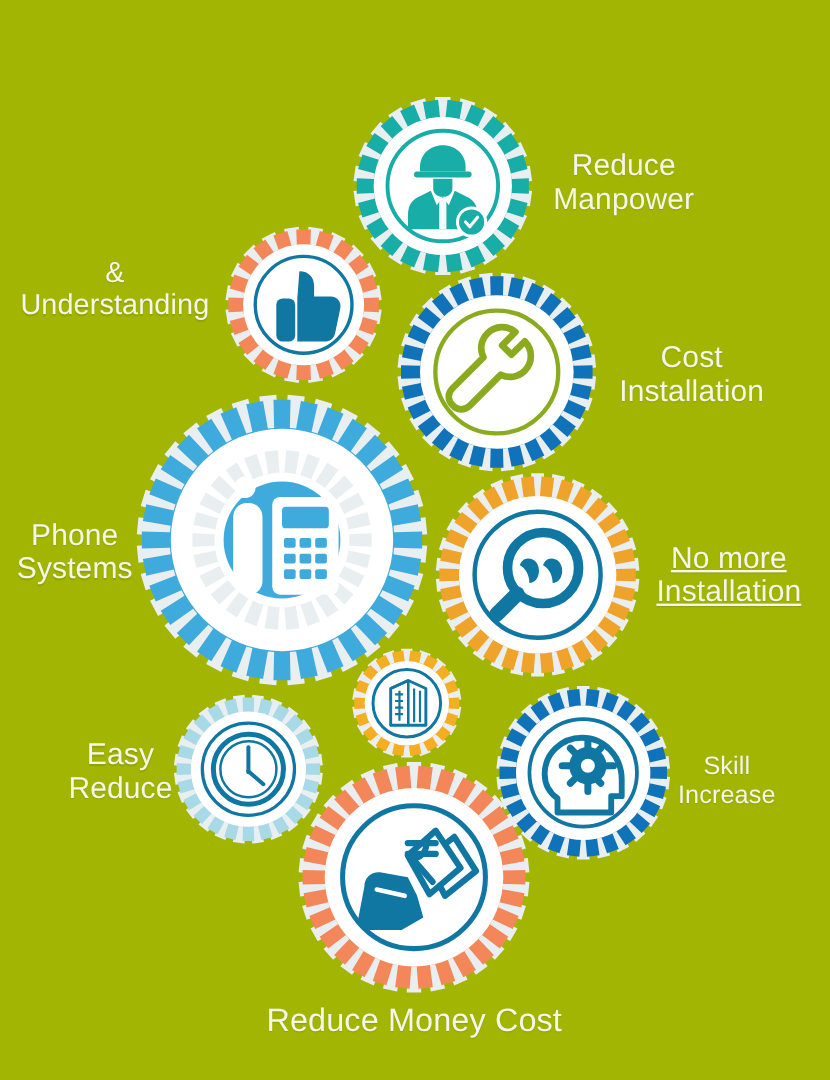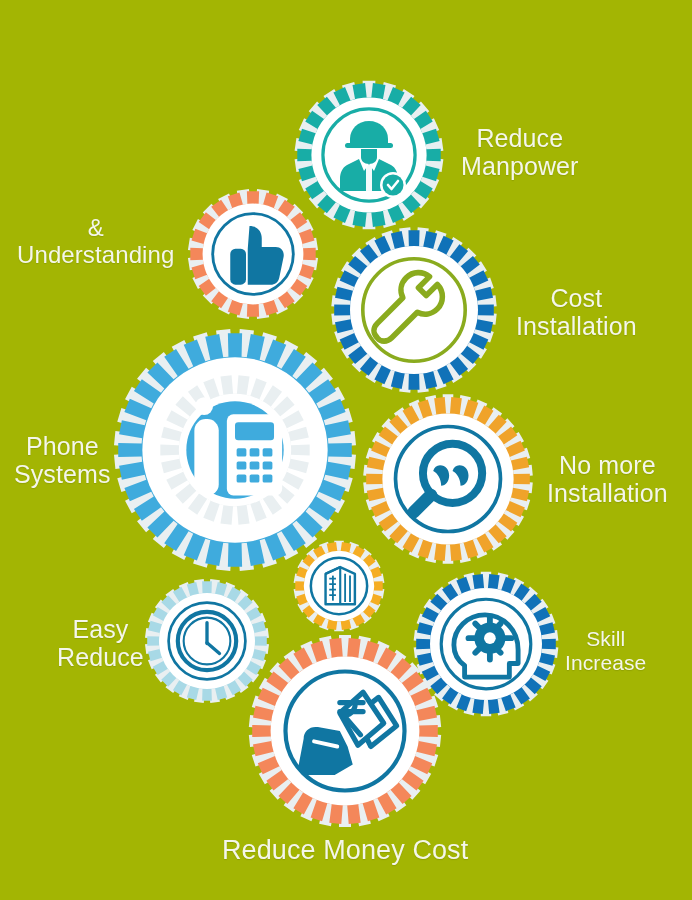--- a/index.html
+++ b/index.html
@@ -134,21 +134,21 @@
           <circle cx="4" cy="-5" r="26" fill="none" stroke="#1076a2" stroke-width="7"></circle>
           <path d="M-15,14 L-30,29" stroke="#1076a2" stroke-width="11" stroke-linecap="round"></path>
           <g fill="#1076a2">
             <path d="M-7,-12 C-2,-12 1,-8 1,-3 C1,2 -2,6 -6,6 C-6,0 -9,-5 -13,-7 C-12,-10 -10,-12 -7,-12 Z"></path>
             <path d="M10,-12 C15,-12 18,-8 18,-3 C18,2 15,6 11,6 C11,0 8,-5 4,-7 C5,-10 7,-12 10,-12 Z"></path>
           </g>
         </g>
         </g>
       </svg>
     </div>
-    <div class="label" style="font-size: 25px; left: 547px; top: 451px;"><span>No more</span><span>Installation</span></div>
+    <div class="label" style="font-size: 25px; left: 547px; top: 451px; text-decoration: underline;"><span>No more</span><span>Installation</span></div>
     <div class="gear-node" style="left: 339px; top: 586px; width: 116px; height: 116px;">
       <svg width="116" height="116" viewBox="-58 -58 116 116">
         <path d="M45.29,-4.76L45.29,4.76L34.94,4.29L34.30,7.92L44.19,11.02L40.93,19.96L31.36,15.98L29.52,19.17L37.75,25.47L31.63,32.76L24.01,25.74L21.18,28.11L26.77,36.84L18.52,41.60L13.75,32.40L10.29,33.66L12.55,43.78L3.18,45.43L1.84,35.15L-1.84,35.15L-3.18,45.43L-12.55,43.78L-10.29,33.66L-13.75,32.40L-18.52,41.60L-26.77,36.84L-21.18,28.11L-24.01,25.74L-31.63,32.76L-37.75,25.47L-29.52,19.17L-31.36,15.98L-40.93,19.96L-44.19,11.02L-34.30,7.92L-34.94,4.29L-45.29,4.76L-45.29,-4.76L-34.94,-4.29L-34.30,-7.92L-44.19,-11.02L-40.93,-19.96L-31.36,-15.98L-29.52,-19.17L-37.75,-25.47L-31.63,-32.76L-24.01,-25.74L-21.18,-28.11L-26.77,-36.84L-18.52,-41.60L-13.75,-32.40L-10.29,-33.66L-12.55,-43.78L-3.18,-45.43L-1.84,-35.15L1.84,-35.15L3.18,-45.43L12.55,-43.78L10.29,-33.66L13.75,-32.40L18.52,-41.60L26.77,-36.84L21.18,-28.11L24.01,-25.74L31.63,-32.76L37.75,-25.47L29.52,-19.17L31.36,-15.98L40.93,-19.96L44.19,-11.02L34.30,-7.92L34.94,-4.29Z" fill="#e9eff1" transform="rotate(10)"></path>
         <path d="M43.74,-4.75L43.74,4.75L34.93,4.38L34.32,7.83L42.73,10.50L39.48,19.43L31.32,16.06L29.57,19.09L36.56,24.48L30.45,31.76L23.94,25.81L21.26,28.06L25.99,35.51L17.76,40.26L13.67,32.44L10.38,33.63L12.28,42.25L2.92,43.90L1.75,35.16L-1.75,35.16L-2.92,43.90L-12.28,42.25L-10.38,33.63L-13.67,32.44L-17.76,40.26L-25.99,35.51L-21.26,28.06L-23.94,25.81L-30.45,31.76L-36.56,24.48L-29.57,19.09L-31.32,16.06L-39.48,19.43L-42.73,10.50L-34.32,7.83L-34.93,4.38L-43.74,4.75L-43.74,-4.75L-34.93,-4.38L-34.32,-7.83L-42.73,-10.50L-39.48,-19.43L-31.32,-16.06L-29.57,-19.09L-36.56,-24.48L-30.45,-31.76L-23.94,-25.81L-21.26,-28.06L-25.99,-35.51L-17.76,-40.26L-13.67,-32.44L-10.38,-33.63L-12.28,-42.25L-2.92,-43.90L-1.75,-35.16L1.75,-35.16L2.92,-43.90L12.28,-42.25L10.38,-33.63L13.67,-32.44L17.76,-40.26L25.99,-35.51L21.26,-28.06L23.94,-25.81L30.45,-31.76L36.56,-24.48L29.57,-19.09L31.32,-16.06L39.48,-19.43L42.73,-10.50L34.32,-7.83L34.93,-4.38Z" fill="#f5ad23"></path>
         <circle r="35.2" fill="#ffffff"></circle>
         <circle r="28.160000000000004" fill="#ffffff" stroke="#1076a2" stroke-width="2.5"></circle>
         <g transform="scale(0.611)">
         <g>
           <path d="M-22,-20 L2,-31 L26,-20 L26,30 L-22,30 Z" fill="#ffffff" stroke="#1076a2" stroke-width="4" stroke-linejoin="round"></path>
           <path d="M2,-31 L2,30" stroke="#1076a2" stroke-width="3.5"></path>

